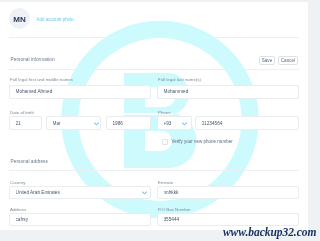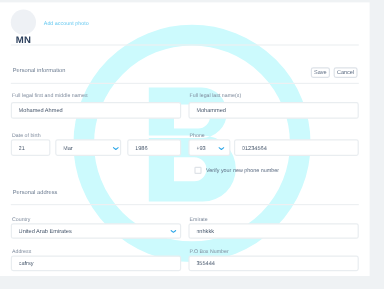--- a/index.html
+++ b/index.html
@@ -6,21 +6,21 @@
   body{width:320px;height:241px;overflow:hidden;background:#eff2f4;
        font-family:"Liberation Sans",sans-serif;}
   .page{position:absolute;inset:0;width:320px;height:241px;overflow:hidden;background:#eff2f4;}
   .card{position:absolute;left:0;top:2px;width:308px;height:228px;background:#ffffff;overflow:hidden;}
 
   
   .wmB{position:absolute;left:0px;top:-2px;width:320px;height:241px;pointer-events:none;}
 
   .avatar{position:absolute;left:9px;top:6px;width:21px;height:21px;border-radius:50%;
           background:#eef1f5;}
-  .avatar span{position:absolute;left:0;top:15px;width:21px;height:21px;display:flex;
+  .avatar span{position:absolute;left:0;top:1px;width:21px;height:21px;display:flex;
           align-items:center;justify-content:center;font-size:8px;font-weight:bold;
           color:#2b3f5c;letter-spacing:.15px;}
   .addphoto{position:absolute;left:36.5px;top:14.7px;font-size:4.45px;color:#64c8f0;letter-spacing:.02px;}
   .divider{position:absolute;left:9px;height:1px;background:#edf0f2;}
 
   .sect{position:absolute;font-size:4.75px;color:#6b7b90;font-weight:normal;letter-spacing:.02px;}
   .btn{position:absolute;height:9.5px;border:1px solid #dde2e8;border-radius:2px;background:#fff;
        box-sizing:border-box;}
   .btn span{position:absolute;left:0;top:0;right:0;bottom:0;display:flex;align-items:center;
        justify-content:center;font-size:4.6px;color:#5a6a80;}
@@ -127,13 +127,14 @@
   <div class="inp" style="left:9px;top:210.9px;width:142px">
     <span>cafrsy</span>
   </div>
   <div class="lbl" style="left:158px;top:205px">P.O Box Number</div>
   <div class="inp" style="left:157px;top:210.9px;width:142px">
     <span>355444</span>
   </div>
 
 </div>
 
+<div class="wmtext">www.backup32.com</div>
 </div>
 
 </body></html>

